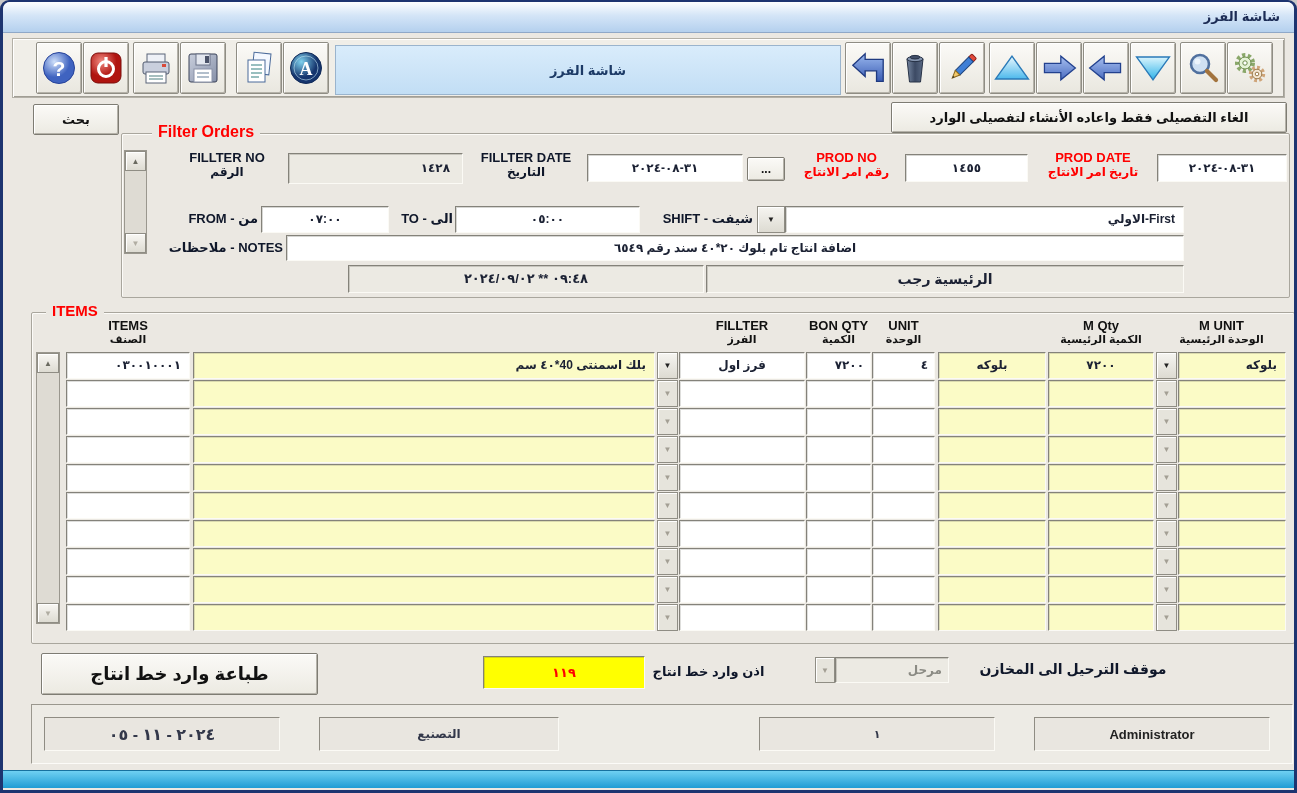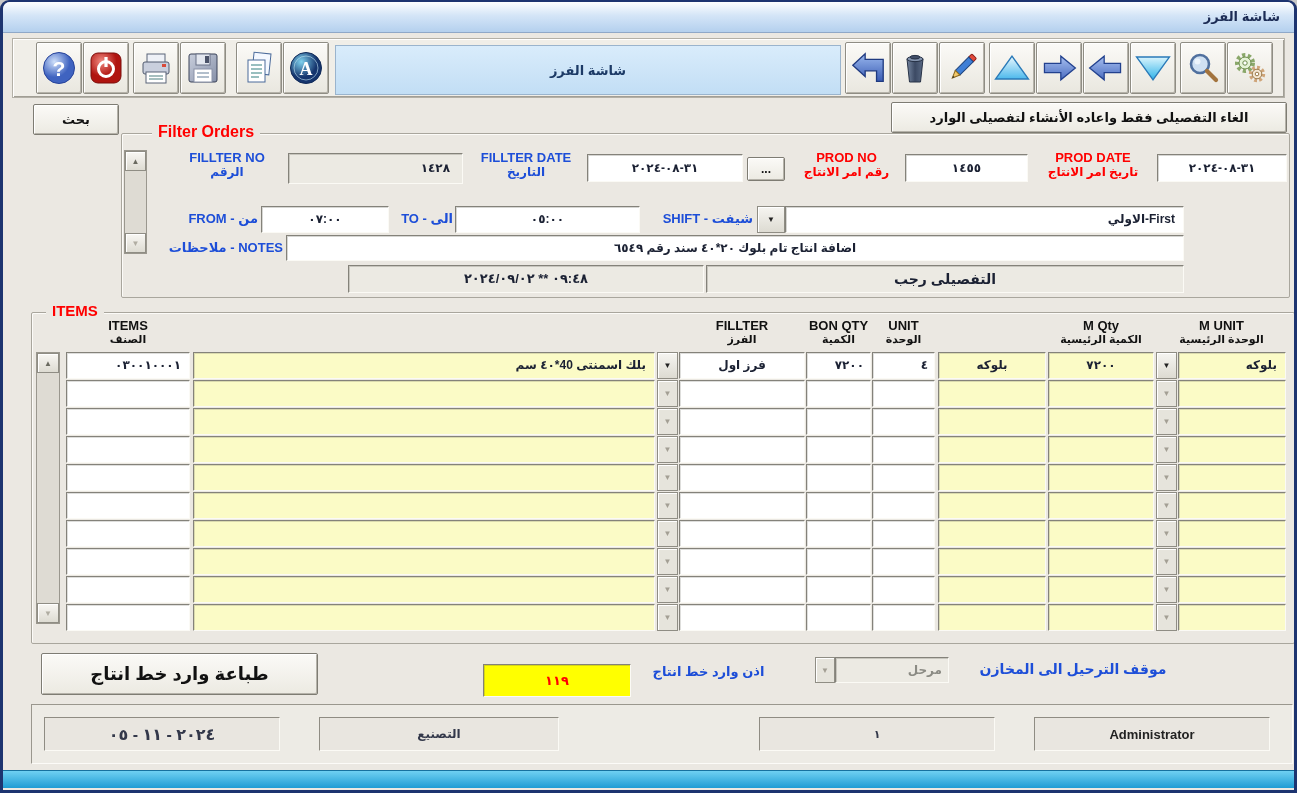--- a/index.html
+++ b/index.html
@@ -19,21 +19,21 @@
            color:#1c3a66;font-weight:bold;font-size:13px;display:flex;align-items:center;justify-content:center;}
   .btn{box-sizing:border-box;background:linear-gradient(#fbfaf7,#eceae2);border:1px solid #7e7c73;
        box-shadow:inset 1px 1px 0 #fff,inset -1px -1px 0 #b5b2a9;border-radius:2px;
        display:flex;align-items:center;justify-content:center;color:#111;font-weight:bold;cursor:default;}
   .groupbox{position:absolute;border:1px solid #a9a69d;box-shadow:inset 1px 1px 0 #fcfbf8;border-radius:2px;}
   .grouplabel{position:absolute;top:-11px;background:#ebe8e2;color:#ff0000;font-weight:bold;padding:0 6px;white-space:nowrap;}
   .fld{position:absolute;box-sizing:border-box;background:#fff;
        border:1px solid;border-color:#84827a #fbfaf5 #fbfaf5 #84827a;box-shadow:inset 1px 1px 0 rgba(90,90,80,.25);
        font-weight:bold;font-size:12px;color:#1b2133;overflow:hidden;white-space:nowrap;}
   .fld.grey{background:#eceae3;}
-  .lbl{position:absolute;font-weight:bold;color:#1d4ed8;white-space:nowrap;}
+  .lbl{position:absolute;font-weight:bold;color:#0f172a;white-space:nowrap;}
   .lbl .en{font-size:13px;display:block;text-align:center;}
   .lbl .ar{font-size:12px;display:block;text-align:center;}
   .red{color:#ff0000;}
   .cbtn{position:absolute;box-sizing:border-box;background:linear-gradient(#f6f5f1,#dddbd2);border:1px solid #8f8d84;
         box-shadow:inset 1px 1px 0 #fff;display:flex;align-items:center;justify-content:center;
         font-size:8px;color:#222;}
   .cbtn.disabled{color:#a39f94;background:#e6e4dc;}
   .spin{position:absolute;box-sizing:border-box;background:#dedbd3;border:1px solid #9a978e;}
   .spinbtn{position:absolute;left:0;right:0;height:20px;box-sizing:border-box;background:linear-gradient(#f8f7f3,#dddbd2);
            border:1px solid #8f8d84;box-shadow:inset 1px 1px 0 #fff;display:flex;align-items:center;justify-content:center;
@@ -325,21 +325,21 @@
     <div class="fld" style="left:452px;top:204px;width:185px;height:27px;line-height:25px;text-align:center;" dir="ltr">٠٥:٠٠</div>
 
     <div class="lbl" style="left:638px;top:209px;width:112px;font-size:13px;text-align:right;" dir="ltr">SHIFT - شيفت</div>
     <div class="cbtn" style="left:754px;top:204px;width:28px;height:27px;">▼</div>
     <div class="fld" style="left:782px;top:204px;width:399px;height:27px;line-height:25px;text-align:right;padding:0 8px;" dir="ltr">الاولي-First</div>
 
     <div class="lbl" style="left:150px;top:238px;width:130px;font-size:13px;text-align:right;" dir="ltr">ملاحظات - NOTES</div>
     <div class="fld" style="left:283px;top:233px;width:898px;height:26px;line-height:24px;text-align:center;font-size:12px;" dir="rtl">اضافة انتاج تام بلوك ٢٠*٤٠ سند رقم ٦٥٤٩</div>
 
     <div class="fld grey" style="left:345px;top:263px;width:356px;height:28px;line-height:26px;text-align:center;font-size:13px;" dir="ltr">٠٩:٤٨ ** ٢٠٢٤/٠٩/٠٢</div>
-    <div class="fld grey" style="left:703px;top:263px;width:478px;height:28px;line-height:26px;text-align:center;font-size:14px;" dir="rtl">التفصيلى رجب</div>
+    <div class="fld grey" style="left:703px;top:263px;width:478px;height:28px;line-height:26px;text-align:center;font-size:14px;" dir="rtl">الرئيسية رجب</div>
 
     <div class="groupbox" style="left:28px;top:310px;width:1262px;height:330px;">
       <span class="grouplabel" style="left:14px;font-size:15px;">ITEMS</span>
     </div>
 
     <div class="hdr" style="left:63px;top:316px;width:124px;">
       <span class="en">ITEMS</span>
         <span class="ar">الصنف</span>
     </div>
     <div class="hdr" style="left:676px;top:316px;width:126px;">
@@ -487,21 +487,21 @@
     <div class="cell yellow" style="left:935px;width:108px;text-align:center;" dir="rtl"></div>
     <div class="cell yellow" style="left:1045px;width:106px;text-align:center;" dir="ltr"></div>
     <div class="cbtn cell-combo disabled" style="left:1153px;width:21px;height:27px;">▼</div>
     <div class="cell yellow" style="left:1175px;width:108px;text-align:right;padding:0 8px;" dir="rtl"></div>
   </div>
       </div>
 
     <div class="btn abs" style="left:38px;top:651px;width:277px;height:42px;font-size:18px;" dir="rtl">
       <span>طباعة وارد خط انتاج</span>
     </div>
-    <div class="fld" style="left:480px;top:654px;width:148px;height:33px;line-height:31px;background:#ffff00;color:#ff0000;text-align:center;font-size:13px;margin-top:8px;" dir="ltr">١١٩</div>
+    <div class="fld" style="left:480px;top:654px;width:162px;height:33px;line-height:31px;background:#ffff00;color:#ff0000;text-align:center;font-size:13px;" dir="ltr">١١٩</div>
     <div class="lbl" style="left:628px;top:662px;width:155px;font-size:13px;text-align:center;" dir="rtl">اذن وارد خط انتاج</div>
 
     <div class="cbtn disabled" style="left:812px;top:655px;width:20px;height:26px;">▼</div>
     <div class="fld grey" style="left:832px;top:655px;width:114px;height:26px;line-height:24px;text-align:right;padding:0 6px;color:#8b8b84;" dir="rtl">مرحل</div>
     <div class="lbl" style="left:950px;top:659px;width:240px;font-size:14px;text-align:center;" dir="rtl">موقف الترحيل الى المخازن</div>
 
     <div class="abs" style="left:28px;top:702px;width:1262px;height:60px;background:#edebe5;border:1px solid;border-color:#9a978e #fcfbf8 #fcfbf8 #9a978e;">
       <div class="statusfld" style="left:12px;top:12px;width:236px;height:34px;font-size:16px;" dir="ltr">٢٠٢٤ - ١١ - ٠٥</div>
       <div class="statusfld" style="left:287px;top:12px;width:240px;height:34px;font-size:12px;" dir="rtl">التصنيع</div>
       <div class="statusfld" style="left:727px;top:12px;width:236px;height:34px;font-size:11px;" dir="ltr">١</div>

